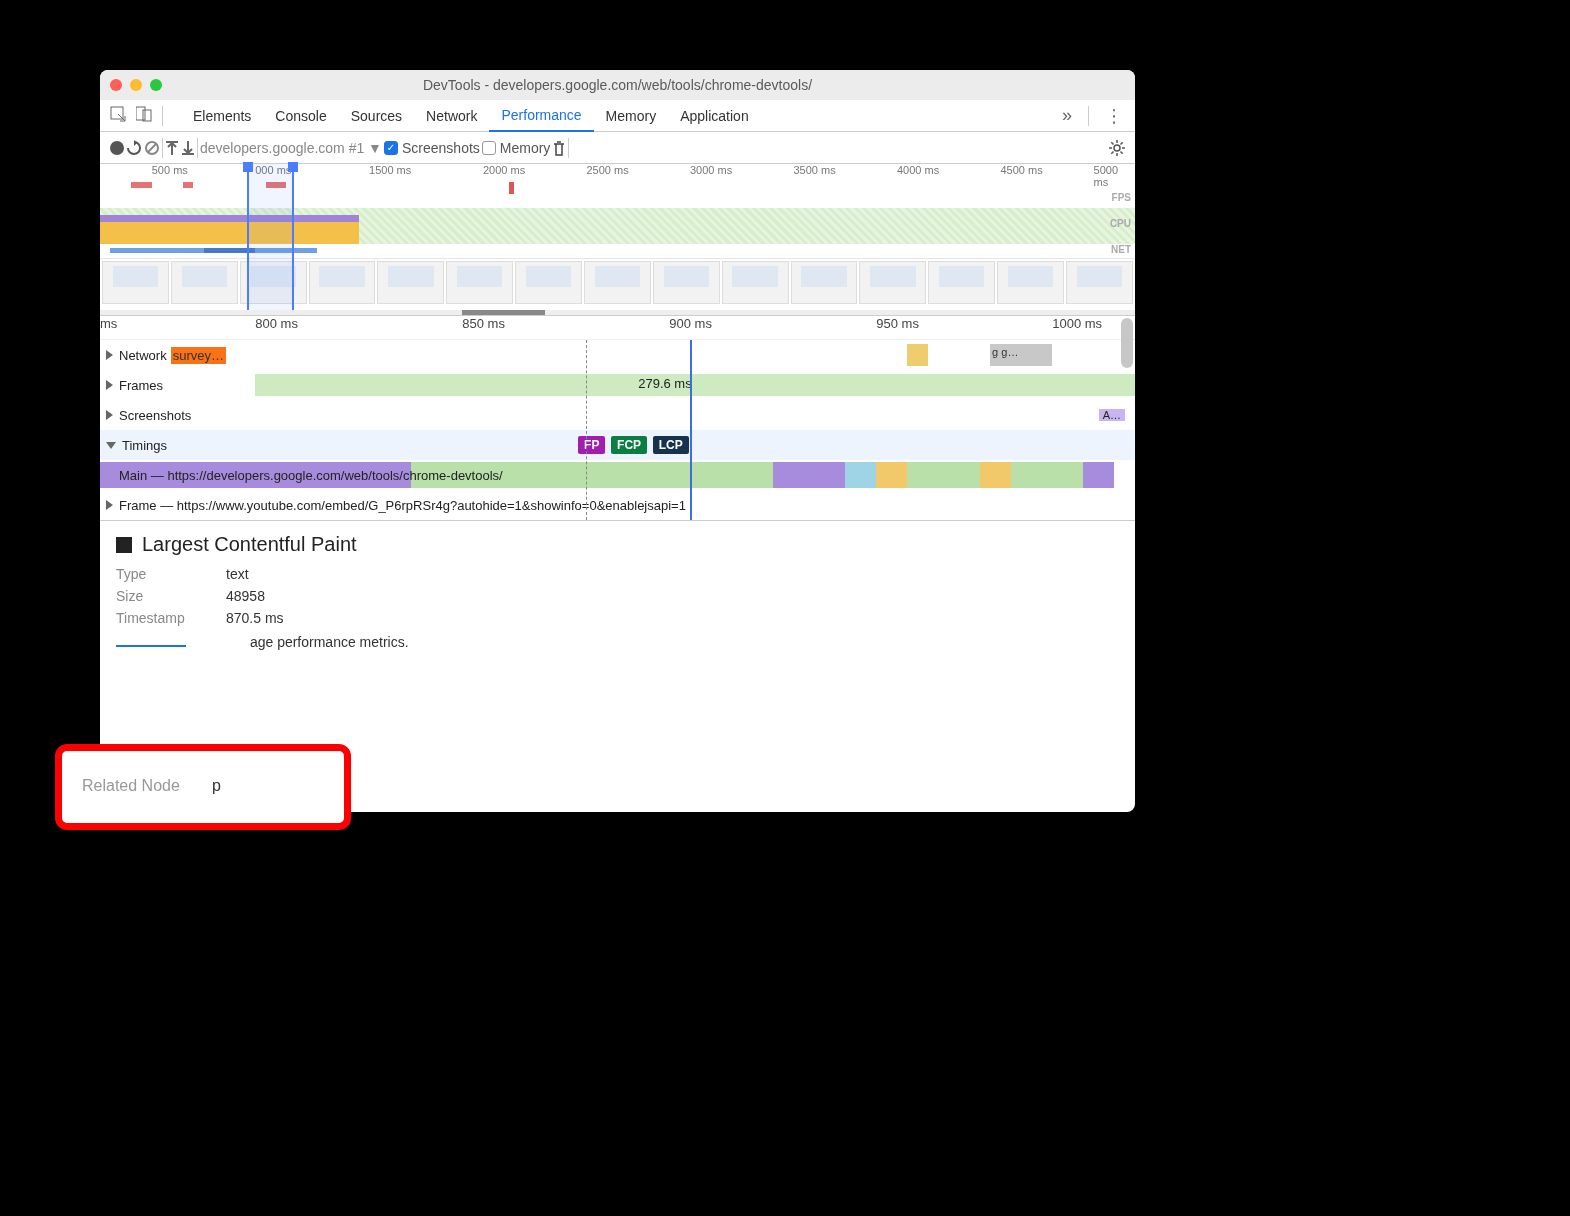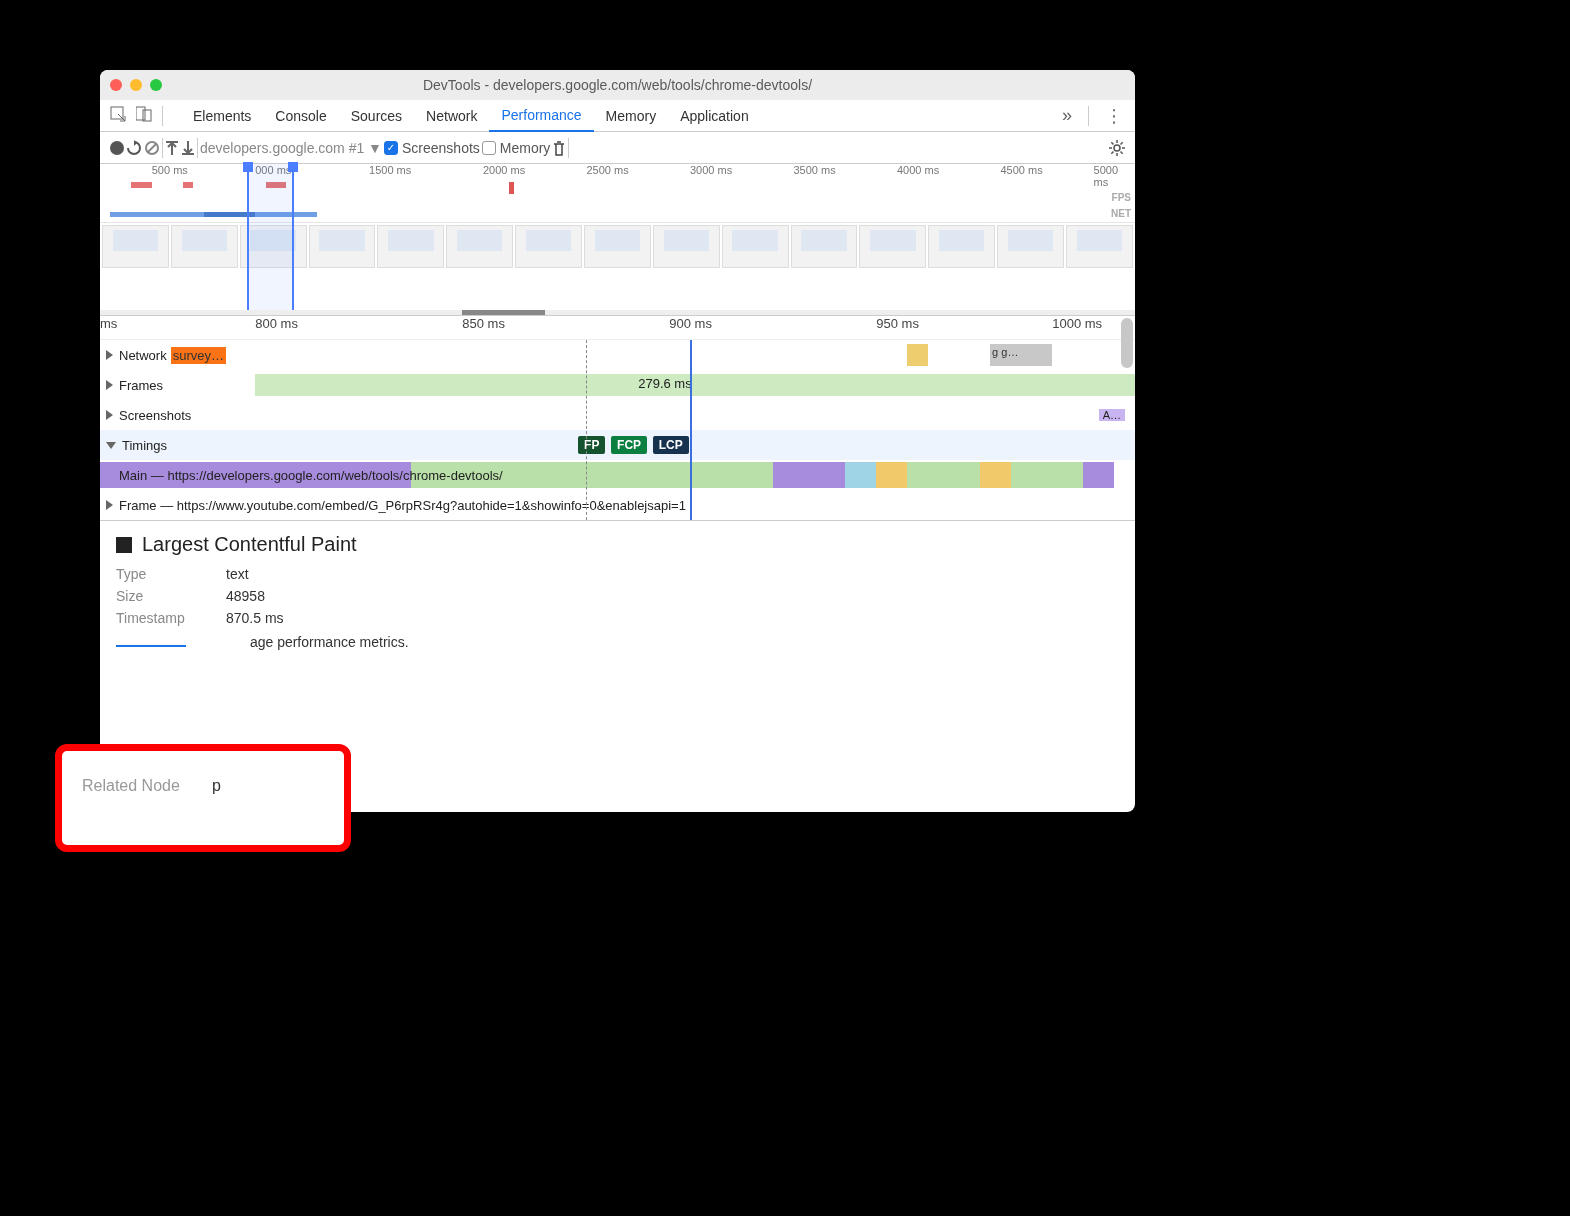--- a/index.html
+++ b/index.html
@@ -43,35 +43,35 @@
 .mruler{height:24px;display:flex;position:relative;border-bottom:1px solid #eee}
 .mruler span{position:absolute;font-size:13px;color:#444}
 .row{height:30px;display:flex;align-items:center;border-bottom:0px solid #eee;position:relative;padding-left:6px}
 .row .tri{width:0;height:0;border-top:5px solid transparent;border-bottom:5px solid transparent;border-left:7px solid #666;margin-right:6px}
 .row .trid{width:0;height:0;border-left:5px solid transparent;border-right:5px solid transparent;border-top:7px solid #666;margin-right:6px}
 .row.sel{background:#eef4fd}
 .frames-bar{position:absolute;left:155px;right:0;top:4px;bottom:4px;background:#cdeac0}
 .marker-line{position:absolute;top:0;bottom:0;width:2px;background:#3b6fe0}
 .dashed{position:absolute;top:0;bottom:0;border-left:1px dashed #888}
 .badge{display:inline-block;padding:2px 6px;color:#fff;font-size:12px;font-weight:bold;border-radius:2px;margin-left:2px}
-.b-fp{background:#14532d}.b-fcp{background:#0a7f3f}.b-lcp{background:#16324f}
+.b-fp{background:#a21caf}.b-fcp{background:#0a7f3f}.b-lcp{background:#16324f}
 .main-bar{position:absolute;top:2px;bottom:2px}
 
 .bot-tabs{height:38px;display:flex;align-items:center;padding:0 14px;gap:22px;font-size:14px;color:#555;border-bottom:1px solid #ccc;background:#f6f6f6}
 .bot-tabs .bt{cursor:pointer;height:38px;display:flex;align-items:center}
 .bot-tabs .bt.active{color:#1a73e8;border-bottom:2px solid #1a73e8}
 
 .summary{flex:1;padding:12px 16px;font-size:14px;color:#222;position:relative}
 .summary .hdrline{display:flex;align-items:center;gap:10px;margin-bottom:10px}
 .blackbox{width:16px;height:16px;background:#222}
 .kv{display:flex;gap:10px;margin:6px 0;color:#333}
 .kv .k{color:#888;width:100px}
 .scroll-thumb{position:absolute;right:2px;width:12px;background:#c7c7c7;border-radius:6px}
 
-.highlight{position:absolute;border:7px solid #f00;border-radius:12px;left:55px;top:744px;width:296px;height:108px;background:#fff;z-index:5;padding:20px}
+.highlight{position:absolute;border:7px solid #f00;border-radius:12px;left:55px;top:744px;width:296px;height:86px;background:#fff;z-index:5;padding:20px}
 .highlight .kv .k{width:120px}
 svg{display:block}
 </style>
 </head>
 <body>
 
 <div class="window">
 
   <div class="titlebar">
     <div class="traffic">
@@ -182,20 +182,24 @@
       <div style="position:absolute;left:3%;width:2%;height:6px;background:#e57373"></div>
       <div style="position:absolute;left:8%;width:1%;height:6px;background:#e57373"></div>
       <div style="position:absolute;left:16%;width:2%;height:6px;background:#e57373"></div>
       <div style="position:absolute;left:39.5%;width:.5%;height:12px;background:#d55"></div>
     </div>
 
     <div class="ov-lane" style="height:16px">
       <span class="ov-lab" style="top:0">FPS</span>
     </div>
 
+    <div class="ov-lane" style="height:36px;background:repeating-linear-gradient(45deg,#d6eec9,#d6eec9 3px,#e7f4df 3px,#e7f4df 6px)">
+      <div style="position:absolute;left:0;width:25%;top:0;bottom:0;background:linear-gradient(to top,#f4c04a 60%,#9f84d8 60%,#9f84d8 80%,transparent 80%)"></div>
+      <span class="ov-lab" style="top:10px">CPU</span>
+    </div>
 
     <div class="ov-lane" style="height:14px">
       <div style="position:absolute;left:1%;width:20%;height:5px;top:4px;background:#6fa0e6"></div>
       <div style="position:absolute;left:10%;width:5%;height:5px;top:4px;background:#457acb"></div>
       <span class="ov-lab" style="top:0">NET</span>
     </div>
 
     <div class="ov-lane" style="height:46px;display:flex;gap:2px;padding:2px 2px 0 2px;background:#fff;border-top:1px solid #e5e5e5">
     <div style="flex: 1 1 0%; background: rgb(242, 242, 242); border: 1px solid rgb(221, 221, 221); position: relative;">
           <div style="position: absolute; left: 15%; top: 10%; width: 70%; height: 50%; background: rgb(223, 232, 242);"></div>

